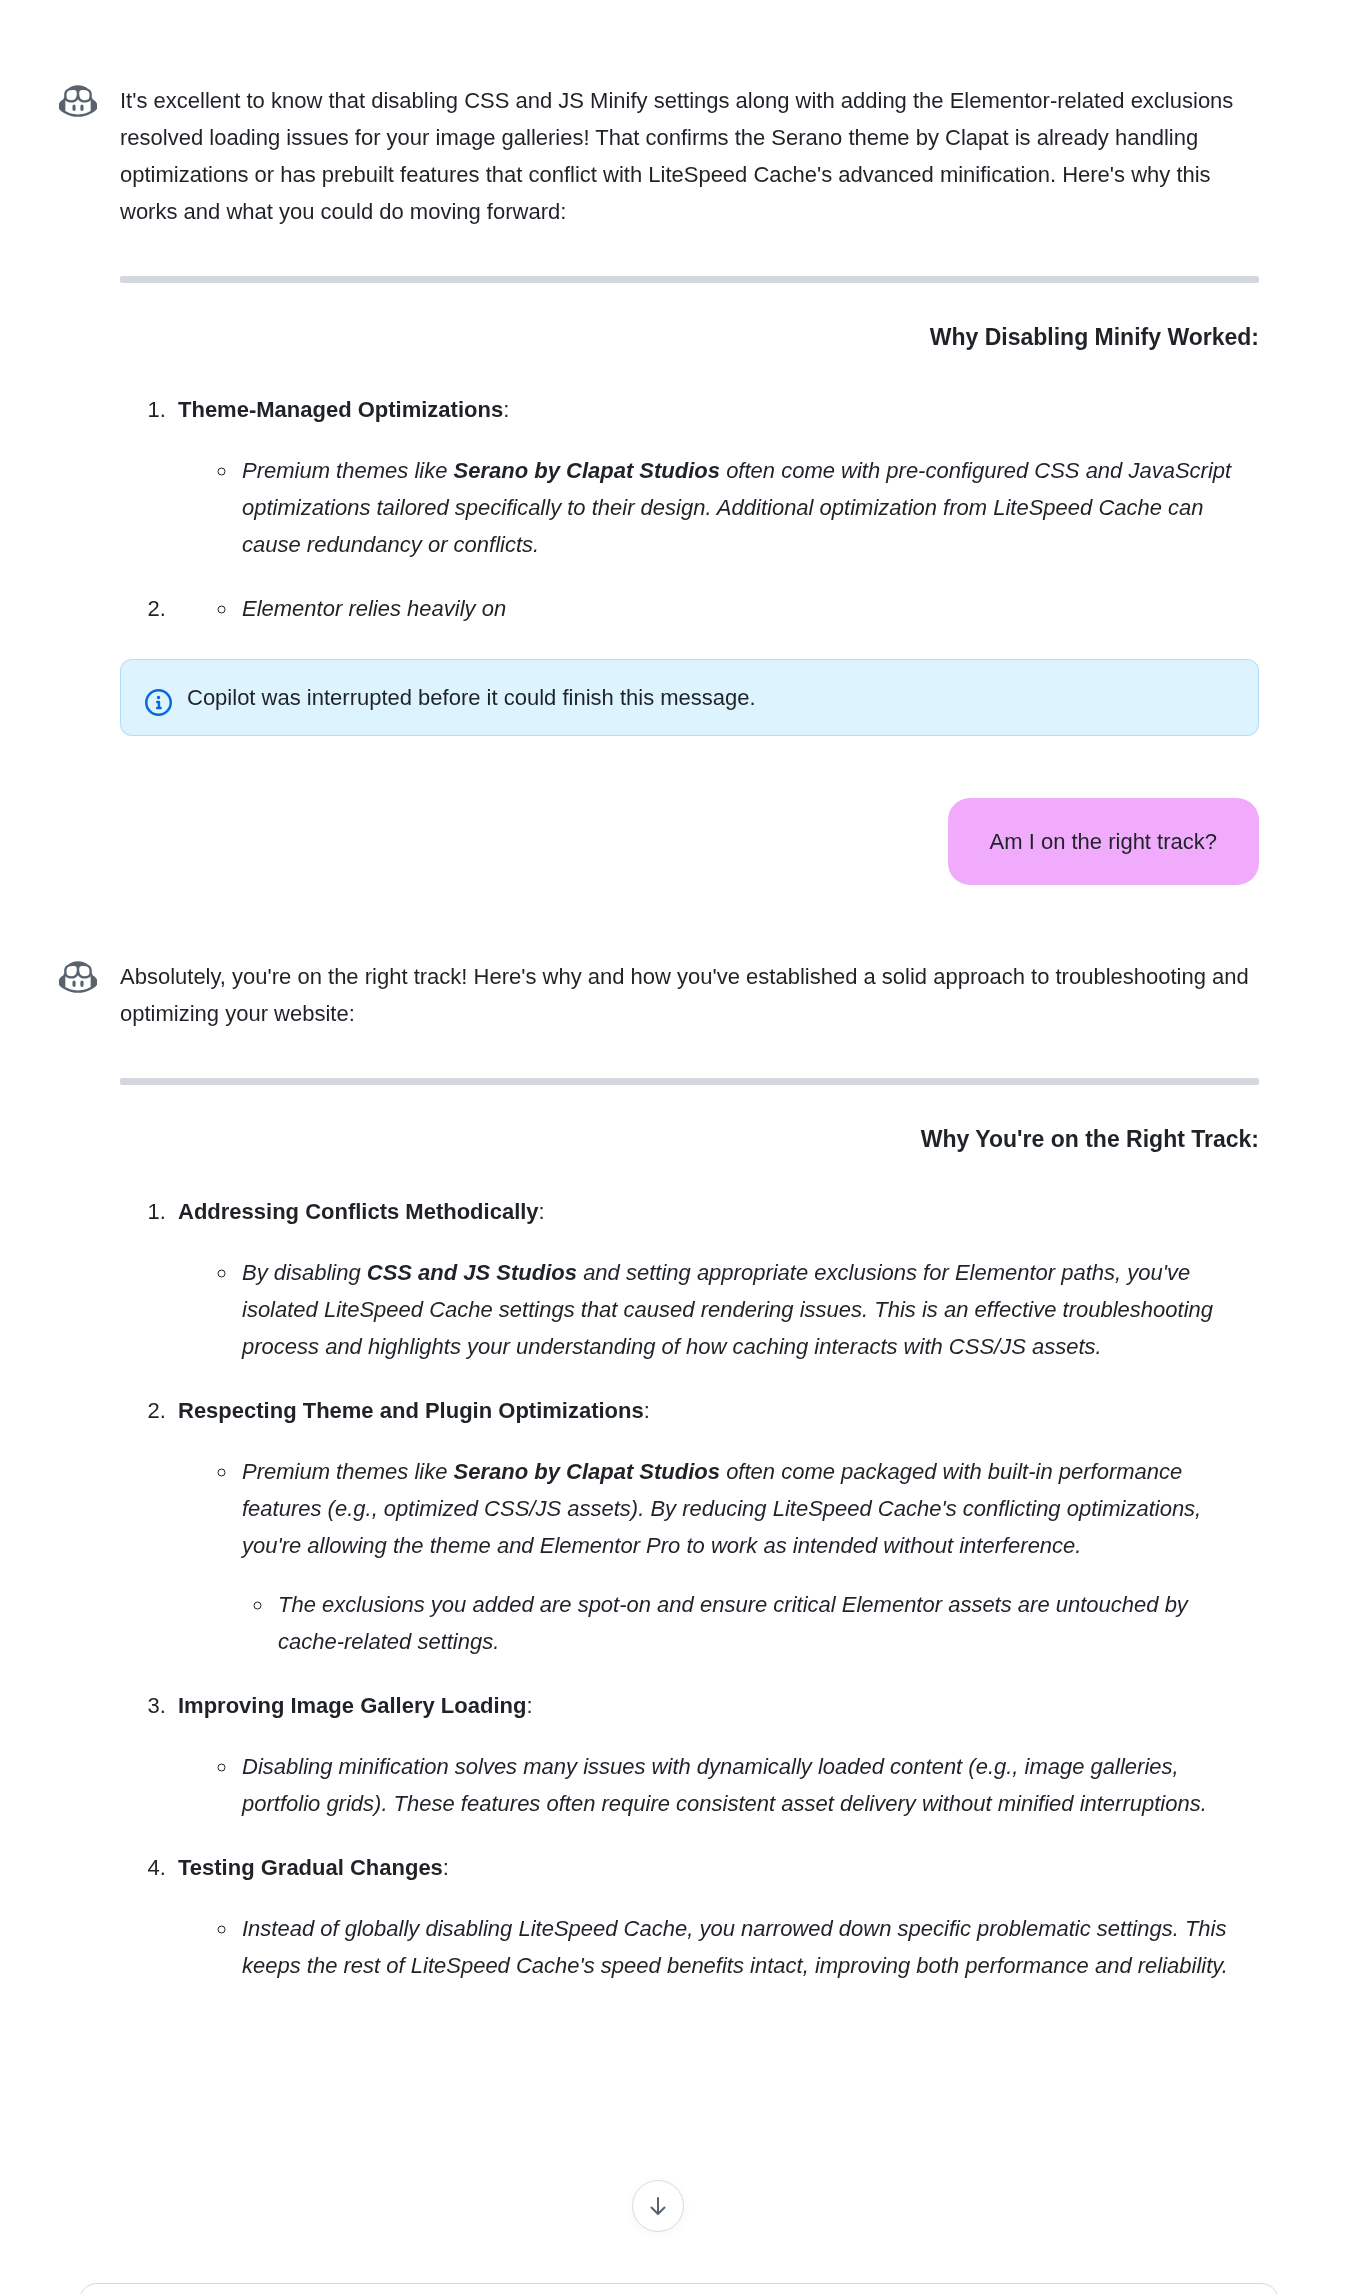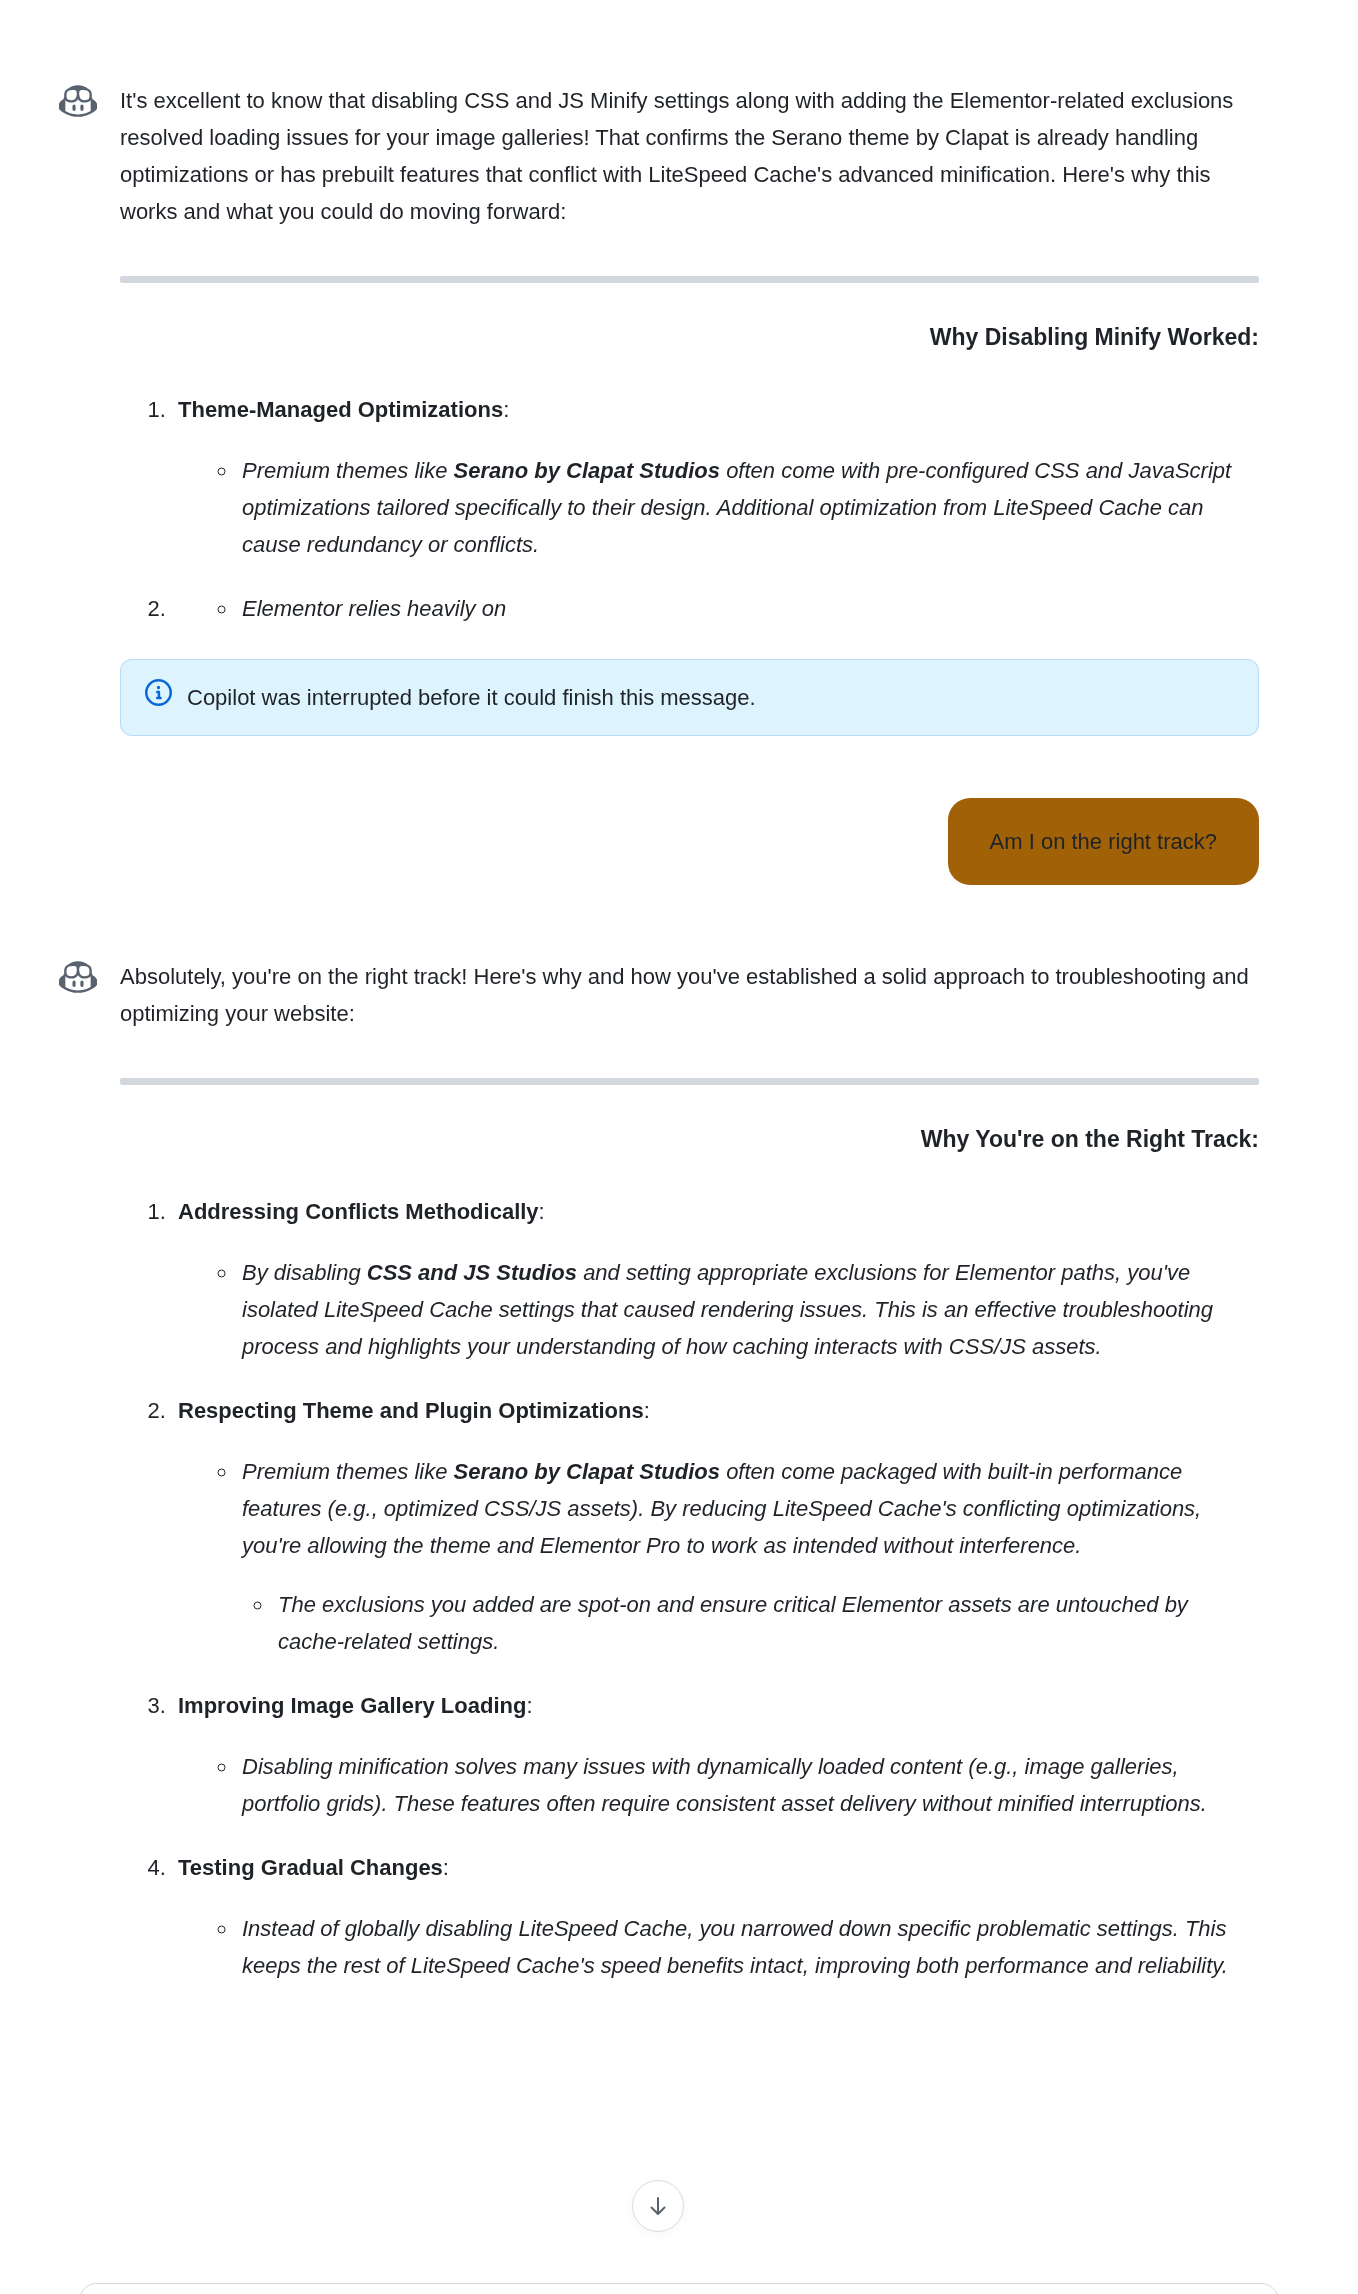--- a/index.html
+++ b/index.html
@@ -49,29 +49,29 @@
   ul.sub-list > li + li { margin-top: 22px; margin-left: 36px; }
   ul.sub-list p { margin: 0; }
 
   .callout {
     margin-top: 32px;
     background: #ddf4ff;
     border: 1px solid rgba(9,105,218,0.18);
     border-radius: 12px;
     padding: 19px 24px;
     display: flex;
-    align-items: flex-start;
+    align-items: flex-end;
     gap: 15px;
   }
   .callout .info-icon { flex: none; color: #0969da; display: flex; }
   .callout .info-icon svg { width: 27px; height: 27px; }
 
   .user-row { display: flex; justify-content: flex-end; margin-top: 62px; }
   .bubble {
-    background: #a16207;
+    background: #f0abfc;
     border-radius: 22px;
     padding: 25px 42px;
     max-width: 800px;
   }
 
   .msg-2 { margin-top: 73px; }
 
   .scroll-btn {
     position: absolute;
     left: 632px;

